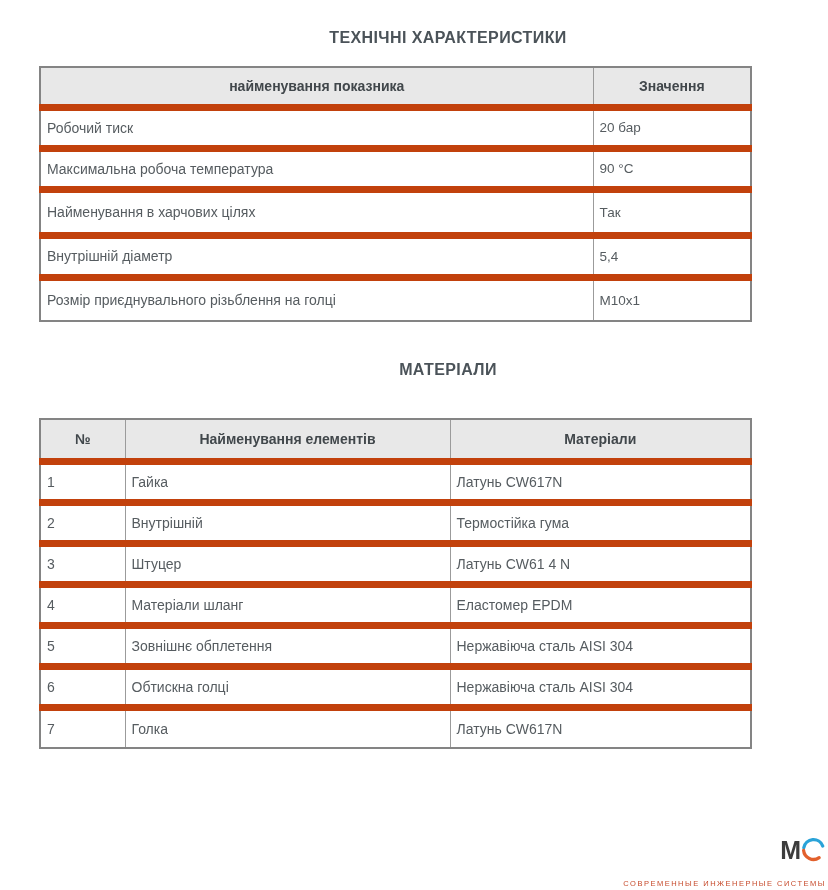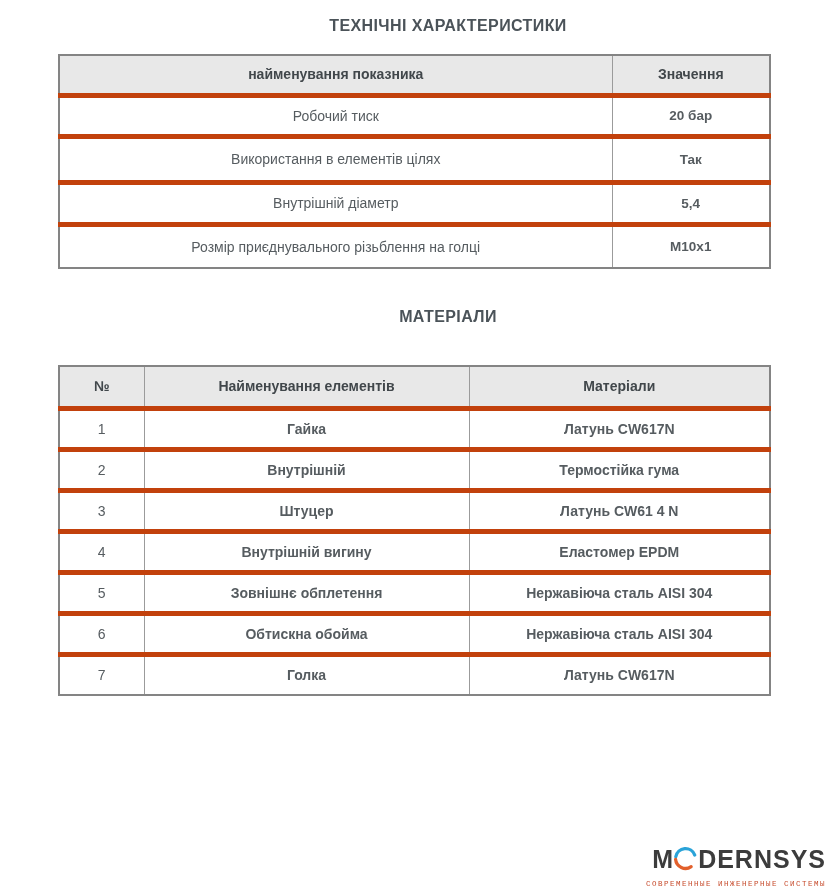--- a/index.html
+++ b/index.html
@@ -11,47 +11,46 @@
     overflow:hidden;
   }
   .doc-title{
     margin-left:68px;width:760px;
     text-align:center;
     font-size:16px;font-weight:bold;
     letter-spacing:0.4px;
     color:#4b5359;
     line-height:20px;
   }
-  #title-specs{padding-top:16px;}
+  #title-specs{padding-top:28px;}
   #title-materials{margin-top:38px;}
   table.spec{
-    margin-left:58px;margin-top:18px;
+    margin-left:39px;margin-top:18px;
     width:711px;
     border-collapse:collapse;
     table-layout:fixed;
     border:2px solid #848484;
   }
   #materials-table{margin-top:38px;}
   table.spec th{
     background:#e8e8e8;
     border-bottom:2px solid #9b9b9b;
     font-size:14px;font-weight:bold;
     color:#41474b;
     text-align:center;
     padding:0;
   }
   table.spec td{
-    border-top:5px solid #c2410c;
+    border-top:7px solid #c2410c;
     font-size:14px;
     color:#565c60;
-    text-align:center;
     padding:0 6px;
   }
   table.spec td.val{font-size:13.5px;}
-  .vline{border-left:1px solid #9b9b9b;font-weight:bold;}
+  .vline{border-left:1px solid #9b9b9b;}
   
   .logo{
     position:absolute;right:0;bottom:2px;
     width:196px;height:48px;
     background:#ffffff;
     display:flex;flex-direction:column;
     align-items:flex-end;justify-content:flex-end;
     padding-right:2px;
   }
   .logo-word{
@@ -60,23 +59,22 @@
     letter-spacing:1px;
     color:#3c3c3c;
     line-height:26px;
     white-space:nowrap;
   }
   .logo-ring{margin:0 -1px 0 -2px;}
   .logo-tagline{
     font-size:7.5px;
     letter-spacing:1.5px;
     color:#c74b2c;
-    margin-top:8px;
+    margin-top:16px;
     white-space:nowrap;
-    font-family:Liberation Mono, monospace;
   }
 </style>
 </head>
 <body>
 
 <div class="doc-title" id="title-specs">ТЕХНІЧНІ ХАРАКТЕРИСТИКИ</div>
 
 <table class="spec" id="spec-table">
   <colgroup>
       <col style="width:553px">
@@ -84,22 +82,26 @@
     </colgroup>
   <tbody>
       <tr style="height:40px">
     <th>найменування показника</th>
     <th class="vline">Значення</th>
   </tr>
   <tr style="height:41px">
     <td>Робочий тиск</td>
     <td class="vline val">20 бар</td>
   </tr>
+  <tr style="height:41px">
+    <td>Максимальна робоча температура</td>
+    <td class="vline val">90 °С</td>
+  </tr>
   <tr style="height:46px">
-    <td>Використання в елементів цілях</td>
+    <td>Найменування в харчових цілях</td>
     <td class="vline val">Так</td>
   </tr>
   <tr style="height:42px">
     <td>Внутрішній діаметр</td>
     <td class="vline val">5,4</td>
   </tr>
   <tr style="height:44px">
     <td>Розмір приєднувального різьблення на голці</td>
     <td class="vline val">М10х1</td>
   </tr>
@@ -130,44 +132,43 @@
     <td class="vline">Внутрішній</td>
     <td class="vline">Термостійка гума</td>
   </tr>
   <tr style="height:41px">
     <td>3</td>
     <td class="vline">Штуцер</td>
     <td class="vline">Латунь CW61 4 N</td>
   </tr>
   <tr style="height:41px">
     <td>4</td>
-    <td class="vline">Внутрішній вигину</td>
+    <td class="vline">Матеріали шланг</td>
     <td class="vline">Еластомер EPDM</td>
   </tr>
   <tr style="height:41px">
     <td>5</td>
     <td class="vline">Зовнішнє обплетення</td>
     <td class="vline">Нержавіюча сталь AISI 304</td>
   </tr>
   <tr style="height:41px">
     <td>6</td>
-    <td class="vline">Обтискна обойма</td>
+    <td class="vline">Обтискна голці</td>
     <td class="vline">Нержавіюча сталь AISI 304</td>
   </tr>
   <tr style="height:41px">
     <td>7</td>
     <td class="vline">Голка</td>
     <td class="vline">Латунь CW617N</td>
   </tr>
 </tbody>
   </table>
 
 <div class="logo">
   <div class="logo-word">
     <span>M</span>
     <svg class="logo-ring" width="27" height="27" viewBox="0 0 30 30">
       <path d="M 4.2 13.1 A 11 11 0 0 1 25.3 11.2" fill="none" stroke="#2aa3d8" stroke-width="3.6" stroke-linecap="round"></path>
       <path d="M 4.0 16.0 A 11 11 0 0 0 21.3 24.0" fill="none" stroke="#e2602c" stroke-width="3.6" stroke-linecap="round"></path>
     </svg>
-    <span>DERNSYS</span>
   </div>
   <div class="logo-tagline">СОВРЕМЕННЫЕ ИНЖЕНЕРНЫЕ СИСТЕМЫ</div>
 </div>
 
 </body></html>

